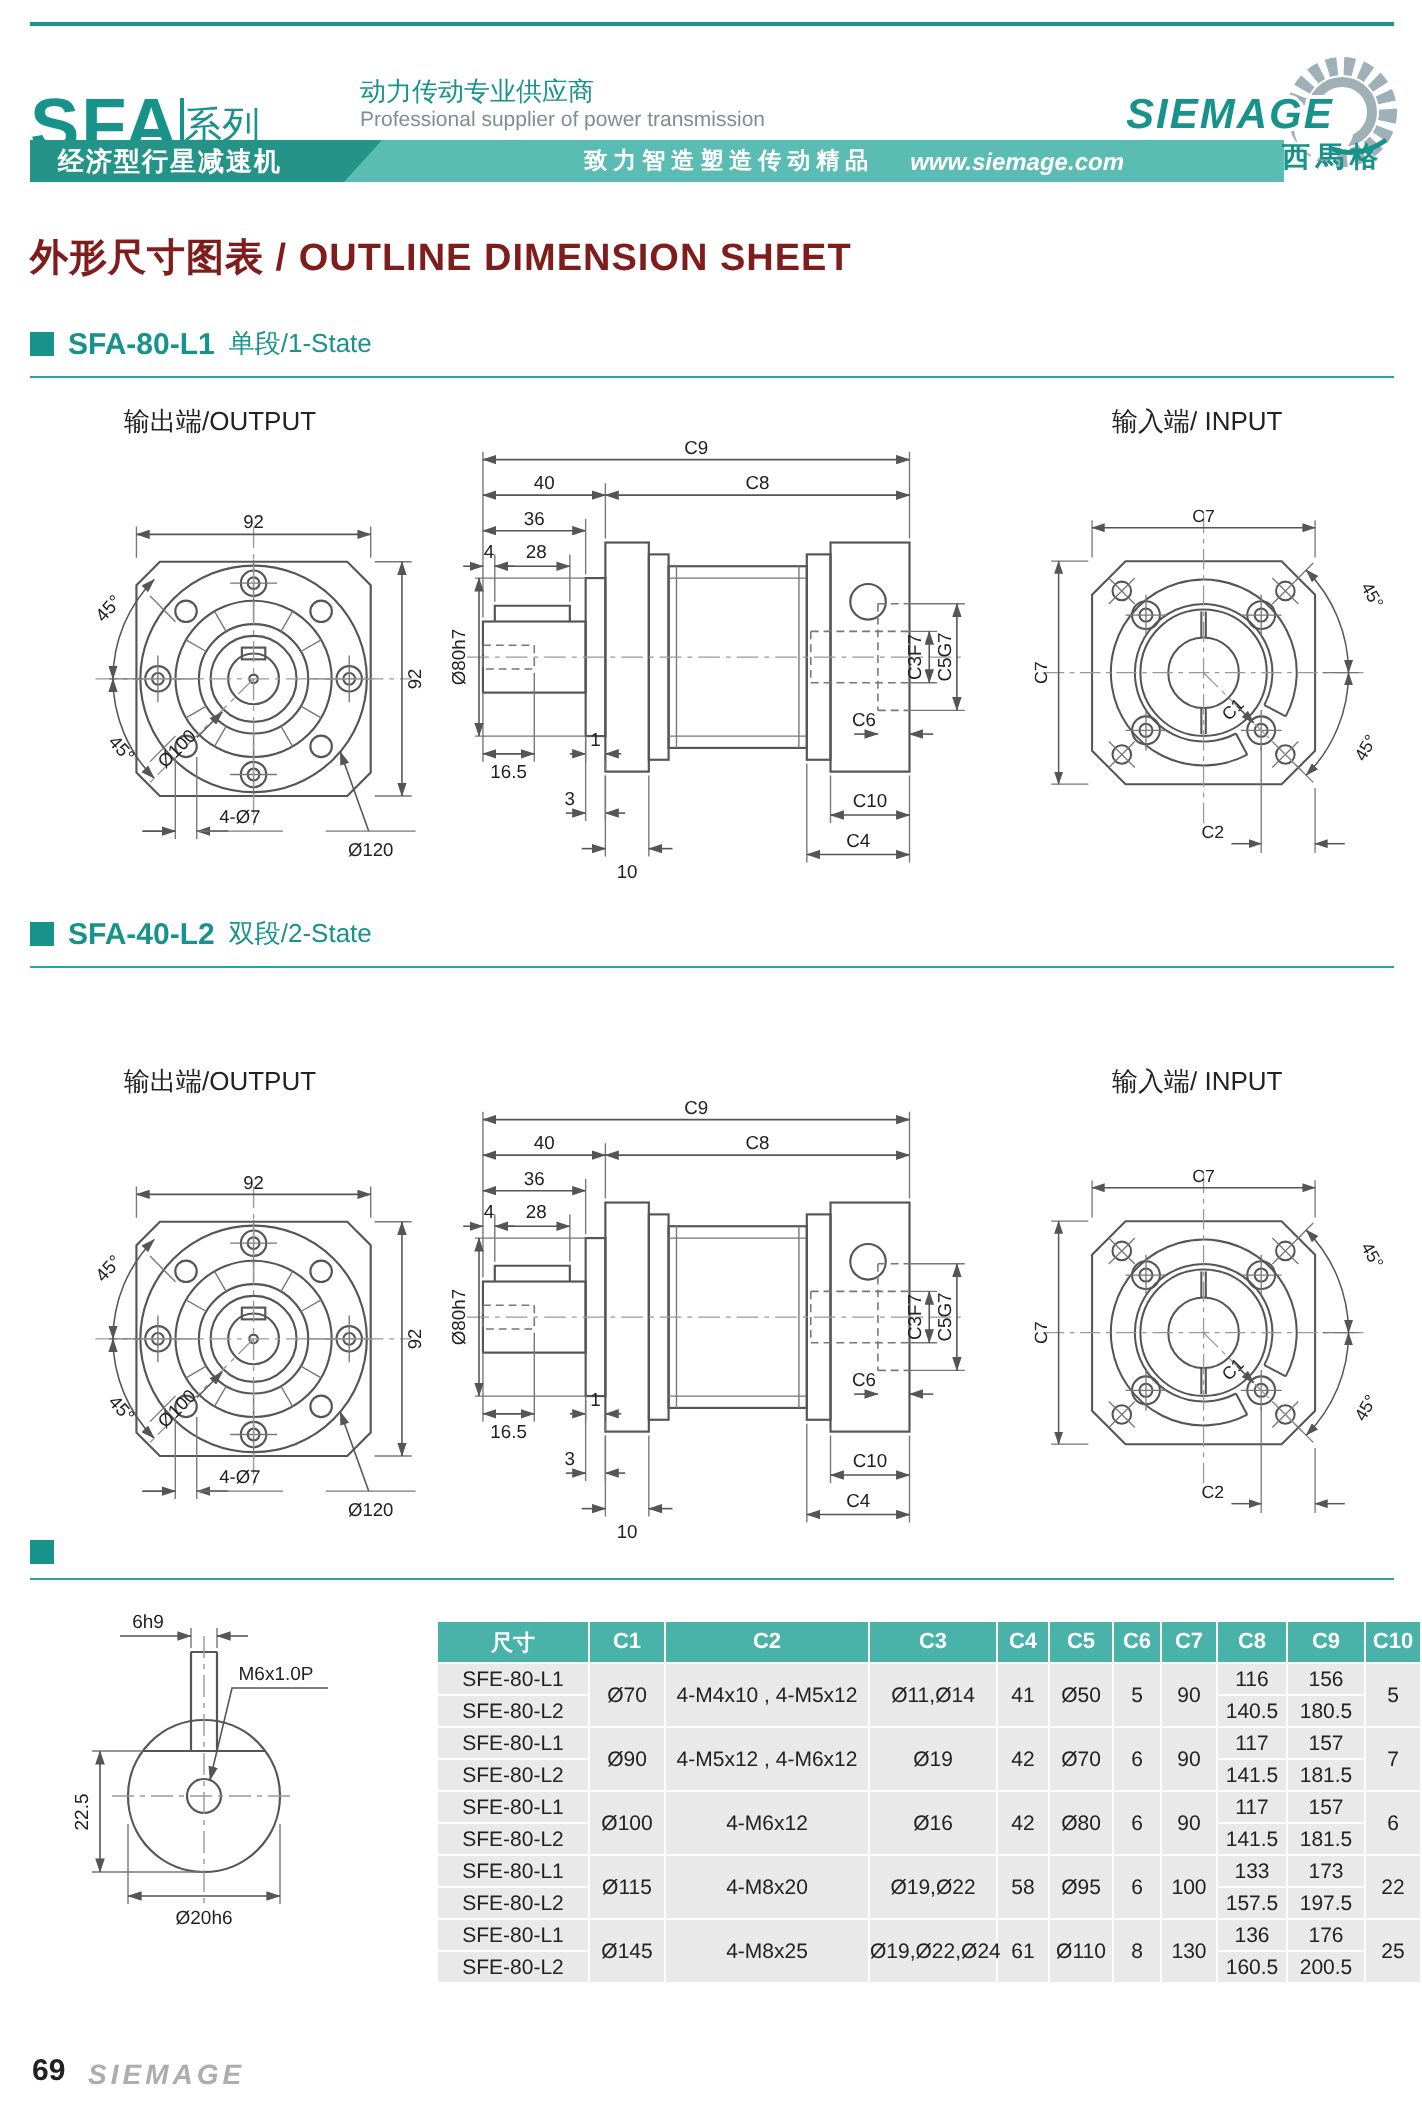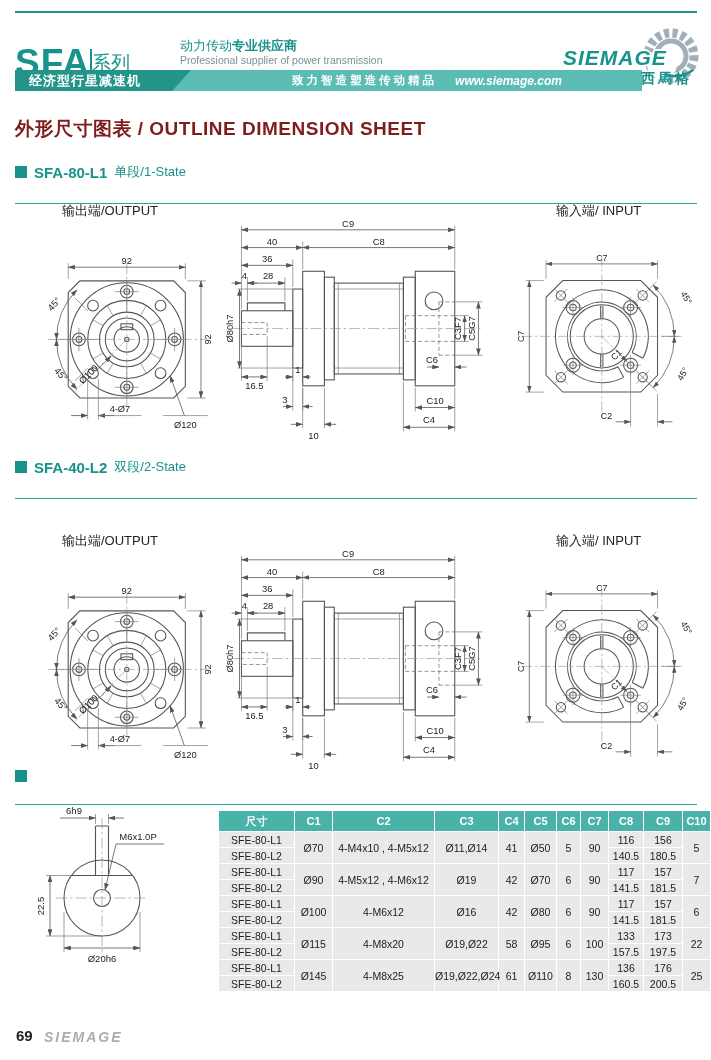--- a/index.html
+++ b/index.html
@@ -7,39 +7,39 @@
         font-family:"Liberation Sans",sans-serif;color:#222}
   .abs{position:absolute}
   
   .toprule{left:15px;top:11px;width:682px;height:2px;background:#17938b}
   .sfa{left:15px;top:46px;display:flex;align-items:center;gap:0}
   .sfa-big{font-size:37px;font-weight:bold;color:#17938b;line-height:34px;letter-spacing:1px}
   .sfa-div{width:2px;height:28px;background:#17938b}
   .sfa-tag{font-size:19px;color:#17938b;padding-bottom:1px}
   .slogan{left:180px;top:38px;line-height:15px}
   .slogan .cn{font-size:13px;color:#17938b}
-  .slogan .cn b{font-weight:bold}
+  .slogan .cn b{font-weight:normal}
   .slogan .en{font-size:10.5px;color:#7d8f96}
   .strip{left:15px;top:70px;width:627px;height:21px;background:#5bbcb3;display:flex;
          align-items:center;justify-content:flex-end;padding-right:80px;box-sizing:border-box;gap:18px}
   .strip .s1{font-size:11.5px;color:#fff;letter-spacing:3px;font-weight:bold}
   .strip .s2{font-size:12px;color:#fff;font-style:italic;font-weight:bold}
   .strip-dark{left:15px;top:70px;width:176px;height:21px;background:#249488;
               clip-path:polygon(0 0,176px 0,157px 21px,0 21px);
               display:flex;align-items:center;padding-left:14px;box-sizing:border-box}
   .strip-dark span{font-size:13px;font-weight:bold;color:#fff;letter-spacing:1px}
   .logo{left:563px;top:22px;width:148px;height:72px}
   .logo .brand{position:absolute;left:0;top:24px;font-size:21px;font-weight:bold;font-style:italic;
       color:#17938b;letter-spacing:1px;
       text-shadow:2px 0 0 #fff,-2px 0 0 #fff,0 2px 0 #fff,0 -2px 0 #fff,1px 1px 0 #fff,-1px -1px 0 #fff}
   .logo .cn{position:absolute;left:78px;top:48px;font-size:14px;font-weight:bold;color:#17938b;letter-spacing:3px}
   
   .title{left:15px;top:116px;font-size:19px;font-weight:bold;color:#7f1d1d;letter-spacing:.5px}
   .sec{left:15px;width:682px;display:flex;align-items:center;gap:7px;
-       border-bottom:1.5px solid #2aa59b;padding-bottom:22px}
+       border-bottom:1.5px solid #2aa59b;padding-bottom:7px}
   .sec .sq{width:12px;height:12px;background:#17938b}
   .sec .m{font-size:15px;font-weight:bold;color:#17938b}
   .sec .t{font-size:13px;color:#17938b}
   .vlabel{font-size:13px;color:#222}
   
   svg text{font-family:"Liberation Sans",sans-serif;font-size:9.5px;fill:#222;text-anchor:middle}
   .st{stroke:#555;fill:none;stroke-width:1.1}
   .tn{stroke:#777;stroke-width:.7;fill:none}
   .cl{stroke:#999;stroke-width:.7;fill:none;stroke-dasharray:11 3 2.5 3}
   .hid{stroke:#777;stroke-width:.8;fill:none;stroke-dasharray:4 2.5}

